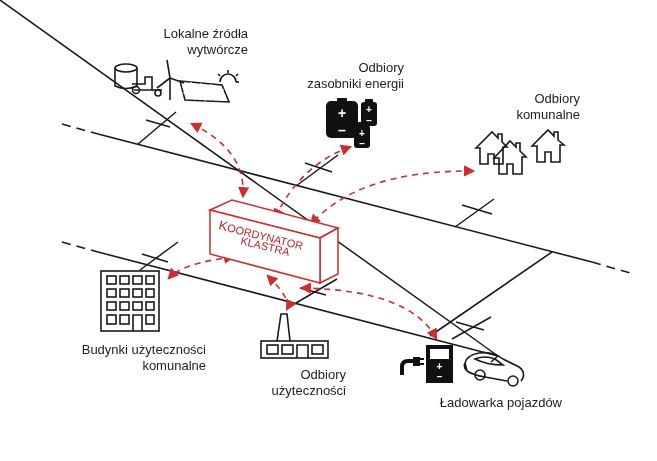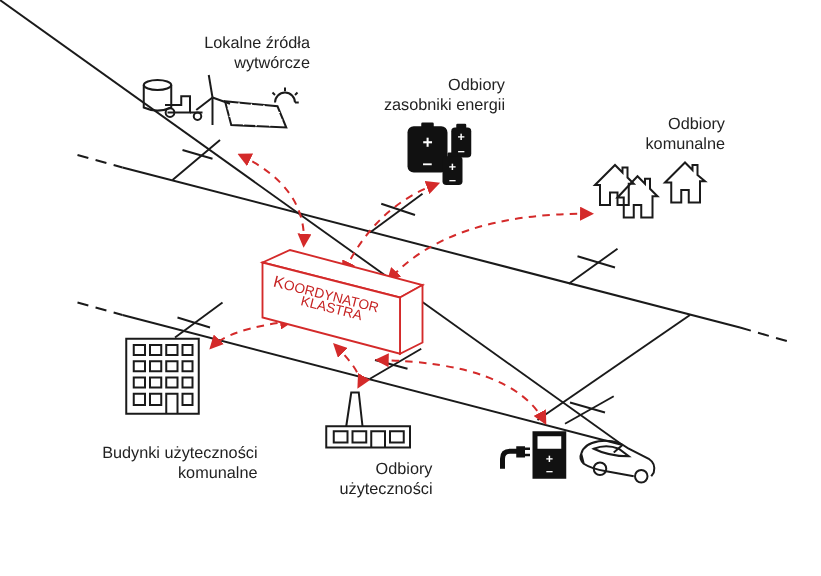--- a/index.html
+++ b/index.html
@@ -201,22 +201,23 @@
   <span>wytwórcze</span>
 </div>
 <div class="lbl" style="left:284px; top:60px; width:120px;">
   <span>Odbiory</span>
   <span>zasobniki energii</span>
 </div>
 <div class="lbl" style="left:480px; top:91px; width:100px;">
   <span>Odbiory</span>
   <span>komunalne</span>
 </div>
-<div class="lbl" style="left:56px; top:342px; width:150px;margin-top:12px;">
+<div class="lbl" style="left:56px; top:342px; width:150px;">
   <span>Budynki użyteczności</span>
   <span>komunalne</span>
 </div>
 <div class="lbl" style="left:246px; top:367px; width:100px;">
   <span>Odbiory</span>
   <span>użyteczności</span>
 </div>
 <div class="lbl" style="left:382px; top:395px; width:180px;">
+  <span>Ładowarka pojazdów</span>
 </div>
 
 </body></html>

